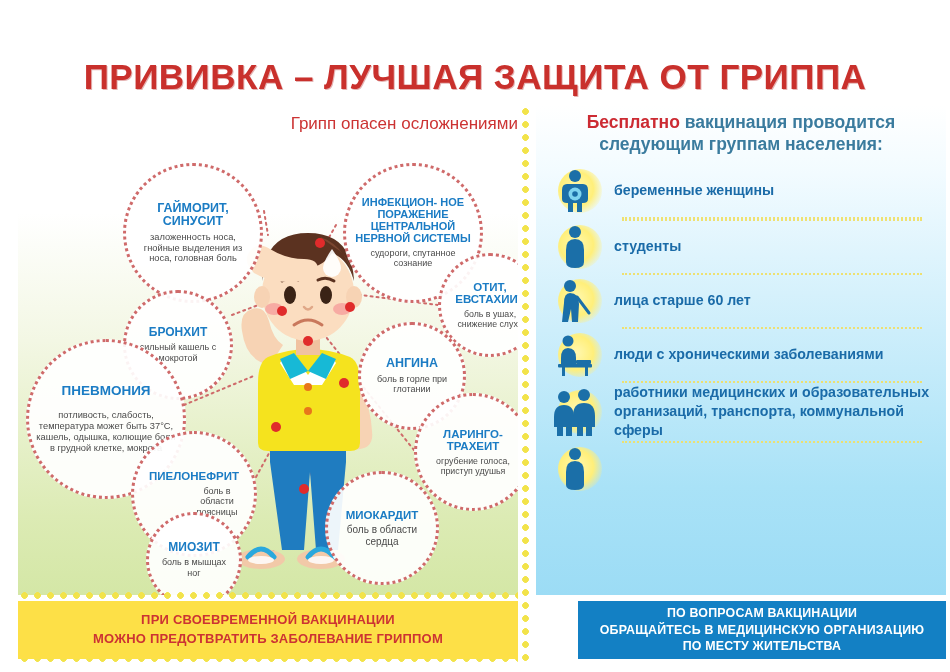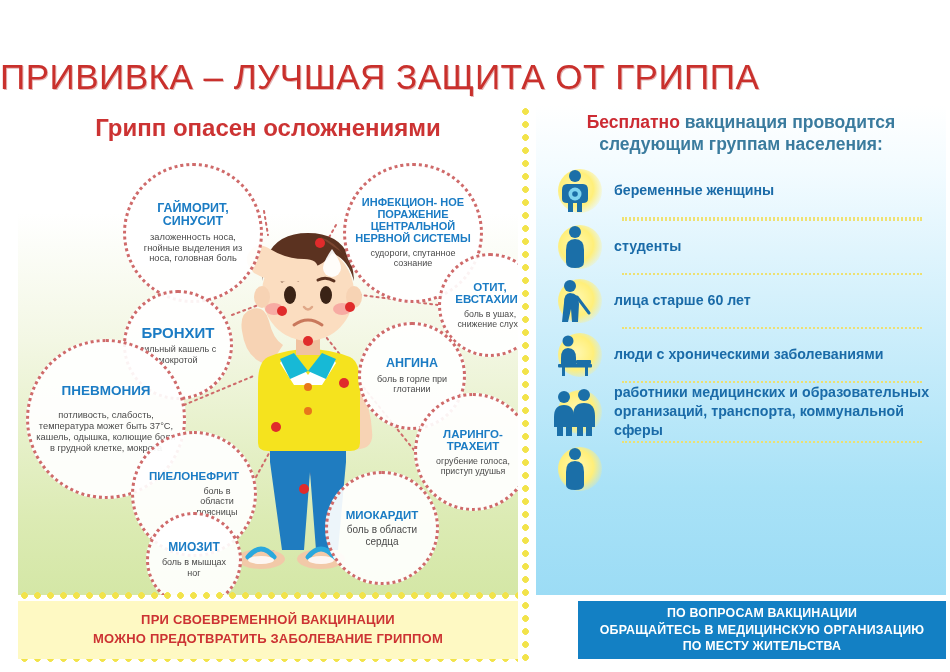--- a/index.html
+++ b/index.html
@@ -12,43 +12,43 @@
   #poster {
     position: relative;
     width: 950px; height: 672px;
     background: #ffffff;
   }
 
   
   .main-title {
     position: absolute;
     top: 57px; left: 0; width: 950px;
-    text-align: left;
+    text-align: center;
     font-size: 35px;
-    font-weight: normal;
+    font-weight: bold;
     letter-spacing: 0.5px;
     color: #c9302c;
     text-shadow: 1px 1px 0 rgba(180,40,40,0.35);
     white-space: nowrap;
   }
 
   
   .left-panel {
     position: absolute;
     left: 18px; top: 105px;
     width: 500px; height: 490px;
     background: linear-gradient(to bottom, #ffffff 0%, #ffffff 22%, #f3f7e4 48%, #dcebb4 84%, #d4e7a6 100%);
     overflow: hidden;
   }
   .left-heading {
     position: absolute;
     top: 9px; left: 0; width: 500px;
-    text-align: center;
-    font-size: 24px;
-    font-weight: bold;
+    text-align: right;
+    font-size: 17px;
+    font-weight: normal;
     color: #cc3333;
     white-space: nowrap;
   }
 
   
   .bubble {
     position: absolute;
     border-radius: 50%;
     border: 3px dotted #cf6a6a;
     background: rgba(255,255,255,0.92);
@@ -77,21 +77,21 @@
 
   #bub-cns       { left: 325px; top: 58px;  width: 140px; height: 140px; }
   #bub-cns       .b-title { font-size: 11px; }
   #bub-cns       .b-desc  { font-size: 9px; }
 
   #bub-otit      { left: 420px; top: 148px; width: 104px; height: 104px; }
   #bub-otit      .b-title { font-size: 11.5px; }
   #bub-otit      .b-desc  { font-size: 8.8px; }
 
   #bub-bronhit   { left: 105px; top: 185px; width: 110px; height: 110px; }
-  #bub-bronhit   .b-title { font-size: 15px; }
+  #bub-bronhit   .b-title { font-size: 12px; }
   #bub-bronhit   .b-desc  { font-size: 9px; }
 
   #bub-angina    { left: 340px; top: 217px; width: 108px; height: 108px; }
   #bub-angina    .b-title { font-size: 12.5px; }
   #bub-angina    .b-desc  { font-size: 9px; }
 
   #bub-pnevmo    { left: 8px;   top: 234px; width: 160px; height: 160px; gap: 9px; }
   #bub-pnevmo    .b-title { font-size: 13.5px; }
   #bub-pnevmo    .b-desc  { font-size: 9.3px; }
 
@@ -188,21 +188,21 @@
     border-top: 2px dotted #f0e06a;
     margin: 0 24px 0 86px;
     opacity: 0.95;
   }
 
   
   .banner-left {
     position: absolute;
     left: 18px; top: 601px;
     width: 500px; height: 58px;
-    background: #fef9c3;
+    background: #fde047;
     display: flex; align-items: center; justify-content: center;
     text-align: center;
   }
   .banner-left .btxt {
     font-size: 13px; font-weight: bold; color: #cc3333;
     line-height: 1.45; letter-spacing: 0.2px;
   }
   .banner-right {
     position: absolute;
     left: 578px; top: 601px;

